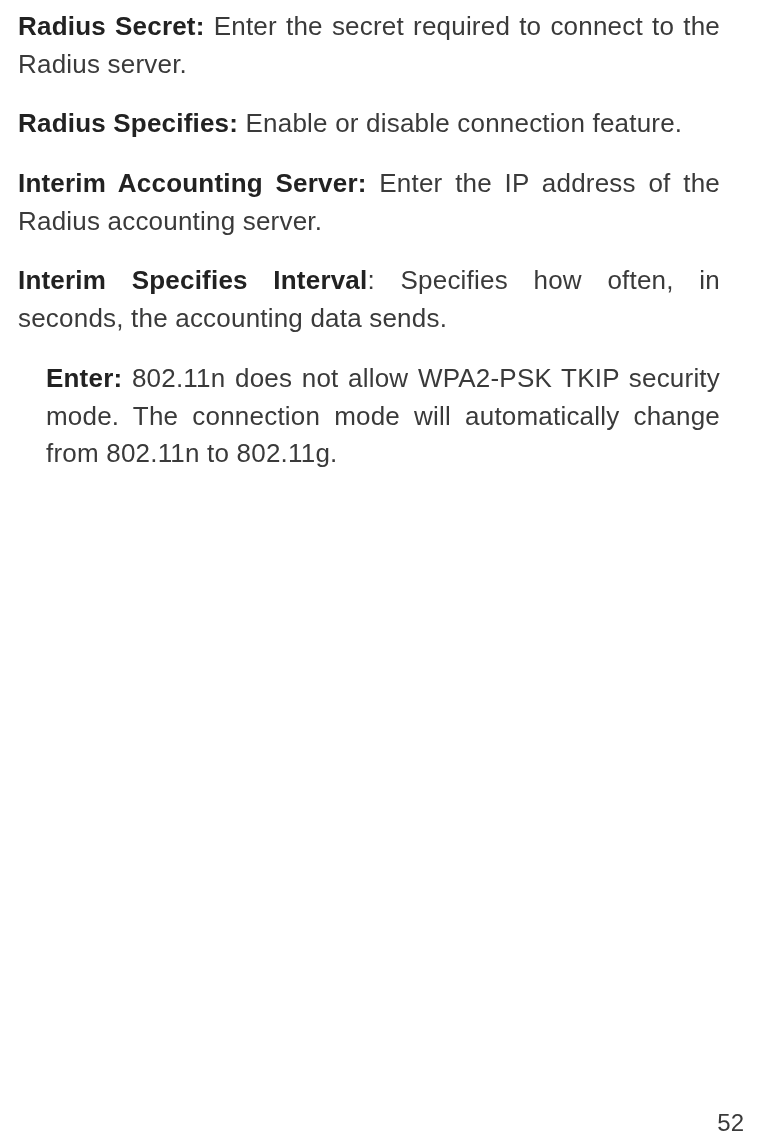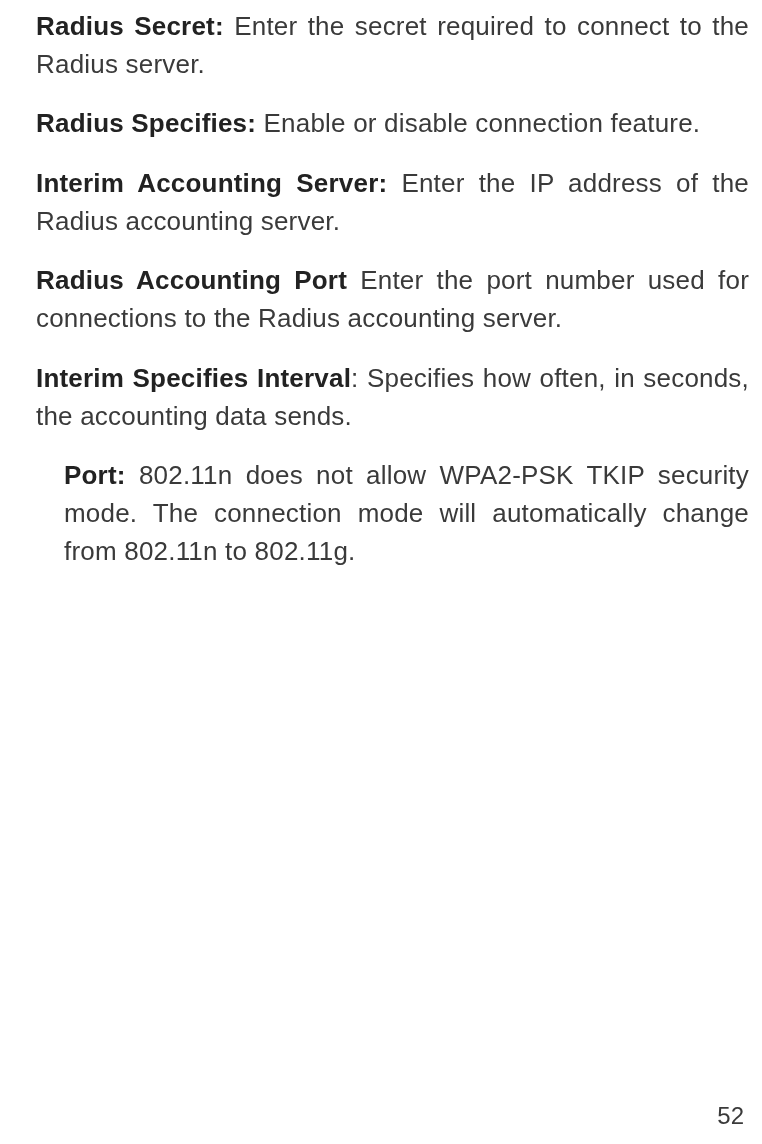--- a/index.html
+++ b/index.html
@@ -4,22 +4,21 @@
 <style>
   * { margin: 0; padding: 0; box-sizing: border-box; }
   html, body { width: 762px; height: 1144px; }
   body {
     font-family: "Segoe UI", "Helvetica Neue", Arial, sans-serif;
     background: #ffffff;
     color: #3a3a3a;
     position: relative;
   }
   .page {
-    padding: 8px 13px 0 18px;
-    margin-left: 18px;
+    padding: 8px 42px 0 18px;
   }
   .entry {
     font-size: 26px;
     line-height: 1.45;
     margin-bottom: 22px;
     text-align: justify;
     letter-spacing: 0.2px;
     text-align-last: left;
   }
   .term {
@@ -34,21 +33,21 @@
     line-height: 1.45;
     padding-left: 28px;
     text-align: justify;
     letter-spacing: 0.2px;
     text-align-last: left;
   }
   .note .term { color:#222; }
   .pagenum {
     position: absolute;
     right: 18px;
-    bottom: 14px;
+    bottom: 7px;
     font-size: 24px;
     color: #3a3a3a;
   }
 </style>
 </head>
 <body>
 
 <div class="page">
 
   <p class="entry">
@@ -56,28 +55,25 @@
   </p>
 
   <p class="entry">
     <span class="term">Radius Specifies:</span><span class="desc"> Enable or disable connection feature.</span>
   </p>
 
   <p class="entry">
     <span class="term">Interim Accounting Server:</span><span class="desc"> Enter the IP address of the Radius accounting server.</span>
   </p>
 
-  <p class="entry">
-    <span class="term">Radius Accounting Port</span><span class="desc"> Enter the port number used for connections to the Radius accounting server.</span>
-  </p>
 
 
   <p class="entry">
     <span class="term">Interim Specifies Interval</span><span class="desc">: Specifies how often, in seconds, the accounting data sends.</span>
   </p>
 
   <p class="note">
-    <span class="term">Port:</span><span class="desc"> 802.11n does not allow WPA2-PSK TKIP security mode. The connection mode will automatically change from 802.11n to 802.11g.</span>
+    <span class="term">Enter:</span><span class="desc"> 802.11n does not allow WPA2-PSK TKIP security mode. The connection mode will automatically change from 802.11n to 802.11g.</span>
   </p>
 
 </div>
 
 <div class="pagenum">52</div>
 
 </body></html>

